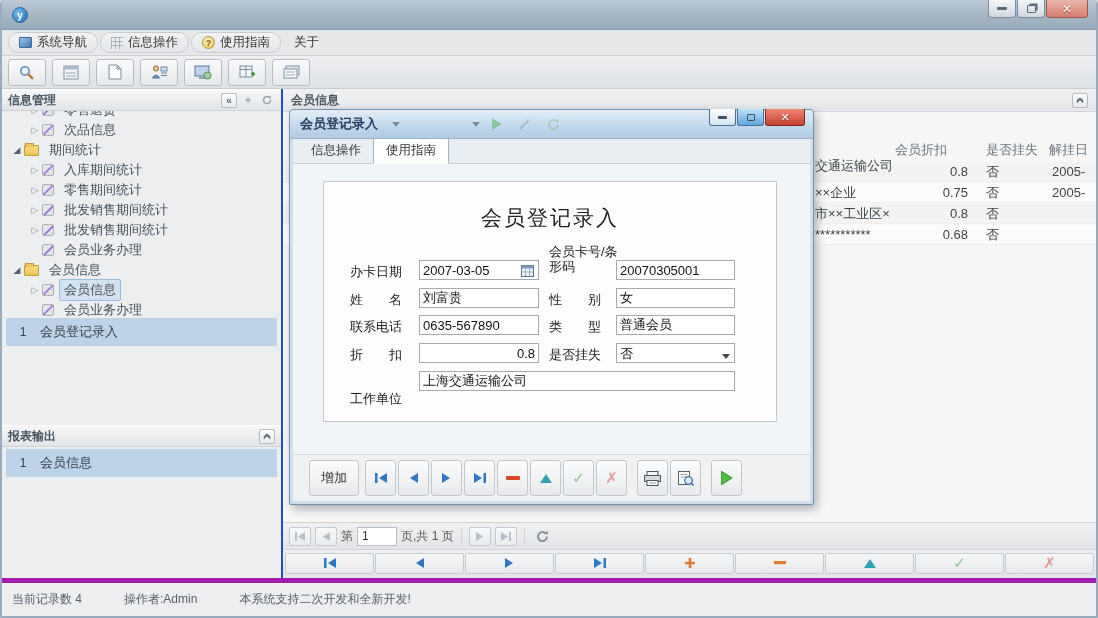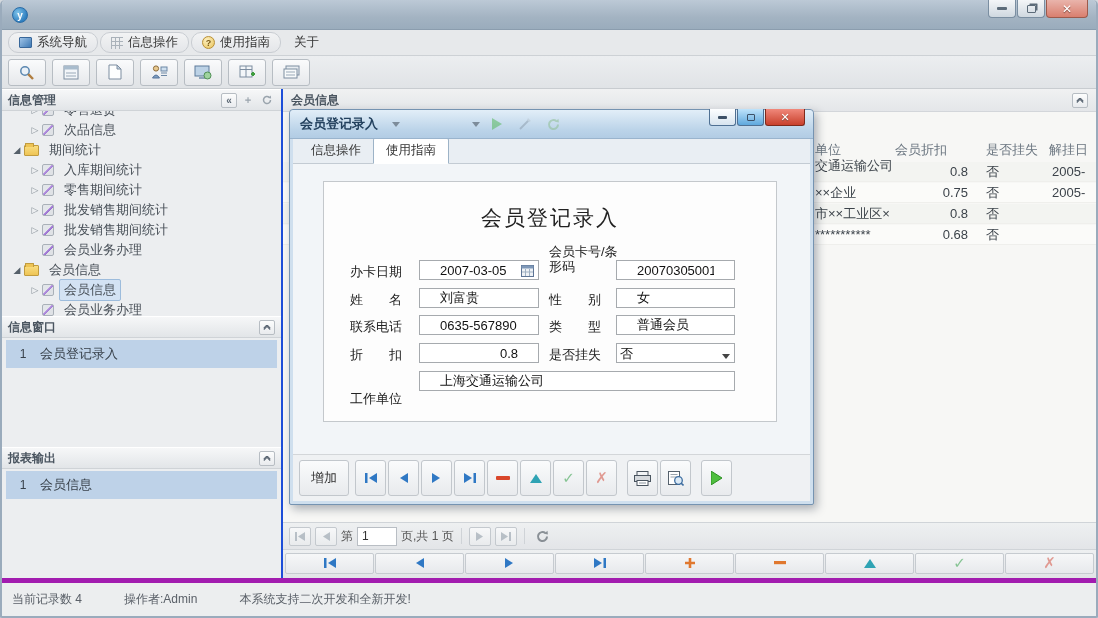--- a/index.html
+++ b/index.html
@@ -124,26 +124,26 @@
 
   .d-tabs { height:25px; flex:none; display:flex; align-items:flex-end; background:#e9eef3; border-bottom:1px solid #c3cbd3; padding:0 6px; }
   .dtab { padding:3px 12px 4px; font-size:12.5px; color:#333; cursor:pointer; }
   .dtab.framed { background:#fff; border:1px solid #9db3c7; border-bottom:1px solid #fff; margin-bottom:-1px; border-radius:2px 2px 0 0; }
 
   .d-body { flex:1; position:relative; background:#f2f5f8; min-height:0; }
   .form-box { position:absolute; left:30px; top:17px; width:454px; height:241px; background:#fdfdfd; border:1px solid #c4c8cc; }
   .f-heading { position:absolute; top:22px; left:0; right:0; text-align:center; font-size:21px; color:#222; letter-spacing:2px; }
   .flabel { position:absolute; font-size:13px; color:#222; white-space:pre; }
   .fwrap { line-height:15px; white-space:normal; }
-  .finput { position:absolute; height:20px; border:1px solid #a6aaae; background:#fff; font-size:13px; padding:0 20px; color:#111; font-family:inherit; }
+  .finput { position:absolute; height:20px; border:1px solid #a6aaae; background:#fff; font-size:13px; padding:0 3px; color:#111; font-family:inherit; }
   .fcombo { position:absolute; height:20px; border:1px solid #a6aaae; background:#fff; font-size:13px; padding:1px 3px 0; color:#111; cursor:pointer; }
   .fcombo .caret { position:absolute; right:4px; top:6px; border-top-color:#444; }
   .cal-ico { position:absolute; cursor:pointer; }
 
-  .d-btnbar { height:47px; flex:none; background:#eff1f3; border-top:1px solid #d3d6d9; display:flex; align-items:center; padding:0 6px; }
+  .d-btnbar { height:47px; flex:none; background:#eff1f3; border-top:1px solid #d3d6d9; display:flex; align-items:center; padding:0 16px; }
   .dbtn { height:36px; border:1px solid #c2c7cc; border-radius:3px; background:linear-gradient(#fafbfc,#e8eaed);
           display:flex; align-items:center; justify-content:center; cursor:pointer; margin-right:2px; }
   .dbtn.txt { width:50px; font-size:13px; color:#333; margin-right:6px; }
   .dbtn.ic { width:31px; }
   .dbtn.gap { margin-left:8px; }
   .bar-minus { width:14px; height:4px; background:#d9472b; border-radius:1px; }
   .tri-up { width:0; height:0; border:6px solid transparent; border-bottom:9px solid #2fa3b4; margin-top:-5px; }
   .glyph { font-size:15px; font-weight:bold; }
   .ck { color:#86c493; } .xx { color:#e09a92; }
 </style>
@@ -309,31 +309,20 @@
             <span class="ico node"></span>
             <span class="tlabel sel">会员信息</span>
           </div>
         <div class="trow lvl1">
             <span class="exp hidden">▷</span>
             <span class="ico node"></span>
             <span class="tlabel">会员业务办理</span>
           </div>
       </div>
 
-      <div class="phdr">
-        <span>信息窗口</span>
-        <span class="tools">
-            <span class="hbtn">
-              <svg class="chev" viewBox="0 0 10 6">
-                <polyline points="1,5.5 5,1.5 9,5.5"></polyline>
-                <polyline points="1,3.8 5,-0.2 9,3.8"></polyline>
-              </svg>
-            </span>
-          </span>
-      </div>
       <div class="plist">
         <div class="prow">
           <span class="idx">1</span>
           <span>会员登记录入</span>
         </div>
         <div class="list-sp1"></div>
       </div>
 
       <div class="phdr">
         <span>报表输出</span>
@@ -366,21 +355,20 @@
             </span>
           </span>
       </div>
 
       <div class="cbody">
         <div class="grid-row-band band-a" style="top:50px"></div>
         <div class="grid-row-band band-b" style="top:71px"></div>
         <div class="grid-row-band band-a" style="top:92px"></div>
         <div class="grid-row-band band-b" style="top:113px"></div>
 
-        <div class="grid-hcell" style="left:532px; top:28px; width:150px">单位</div>
         <div class="grid-hcell" style="left:612px; top:28px; width:80px">会员折扣</div>
         <div class="grid-hcell" style="left:703px; top:28px; width:70px">是否挂失</div>
         <div class="grid-hcell" style="left:766px; top:28px; width:49px; overflow:hidden">解挂日期</div>
 
         <div class="grid-cell" style="left:532px; top:44px; width:131px">交通运输公司</div>
         <div class="grid-cell" style="left:612px; top:50px; width:73px; text-align:right">0.8</div>
         <div class="grid-cell" style="left:703px; top:50px; width:60px">否</div>
         <div class="grid-cell" style="left:769px; top:50px; width:46px; overflow:hidden">2005-</div>
 
         <div class="grid-cell" style="left:532px; top:71px; width:150px">××企业</div>

